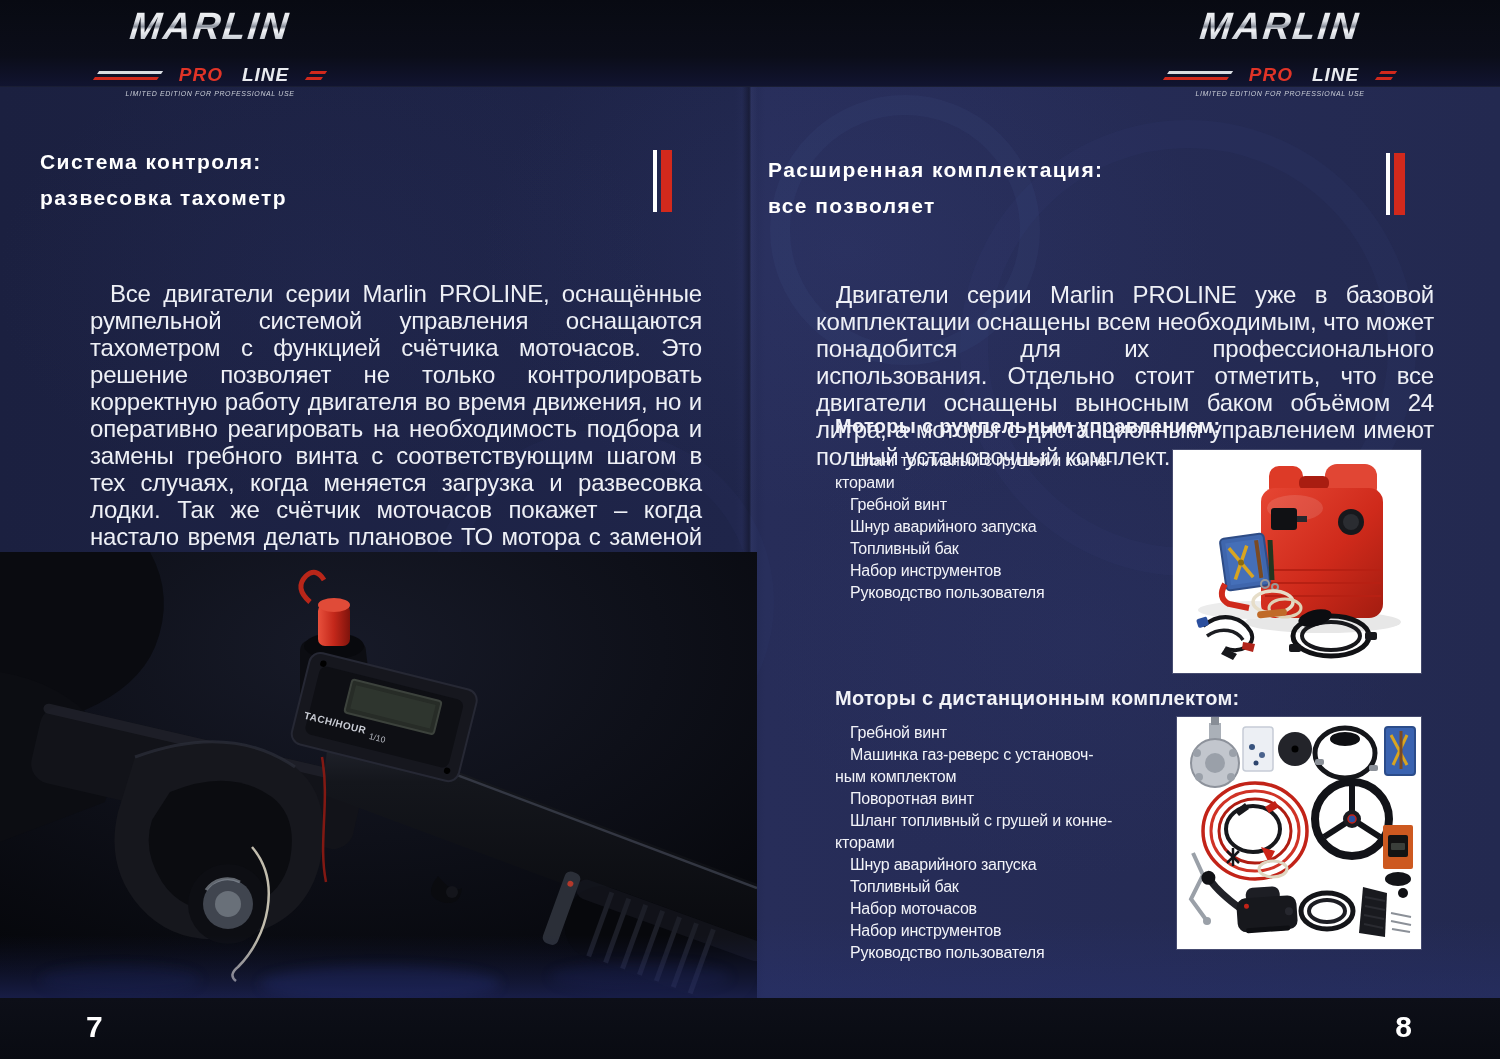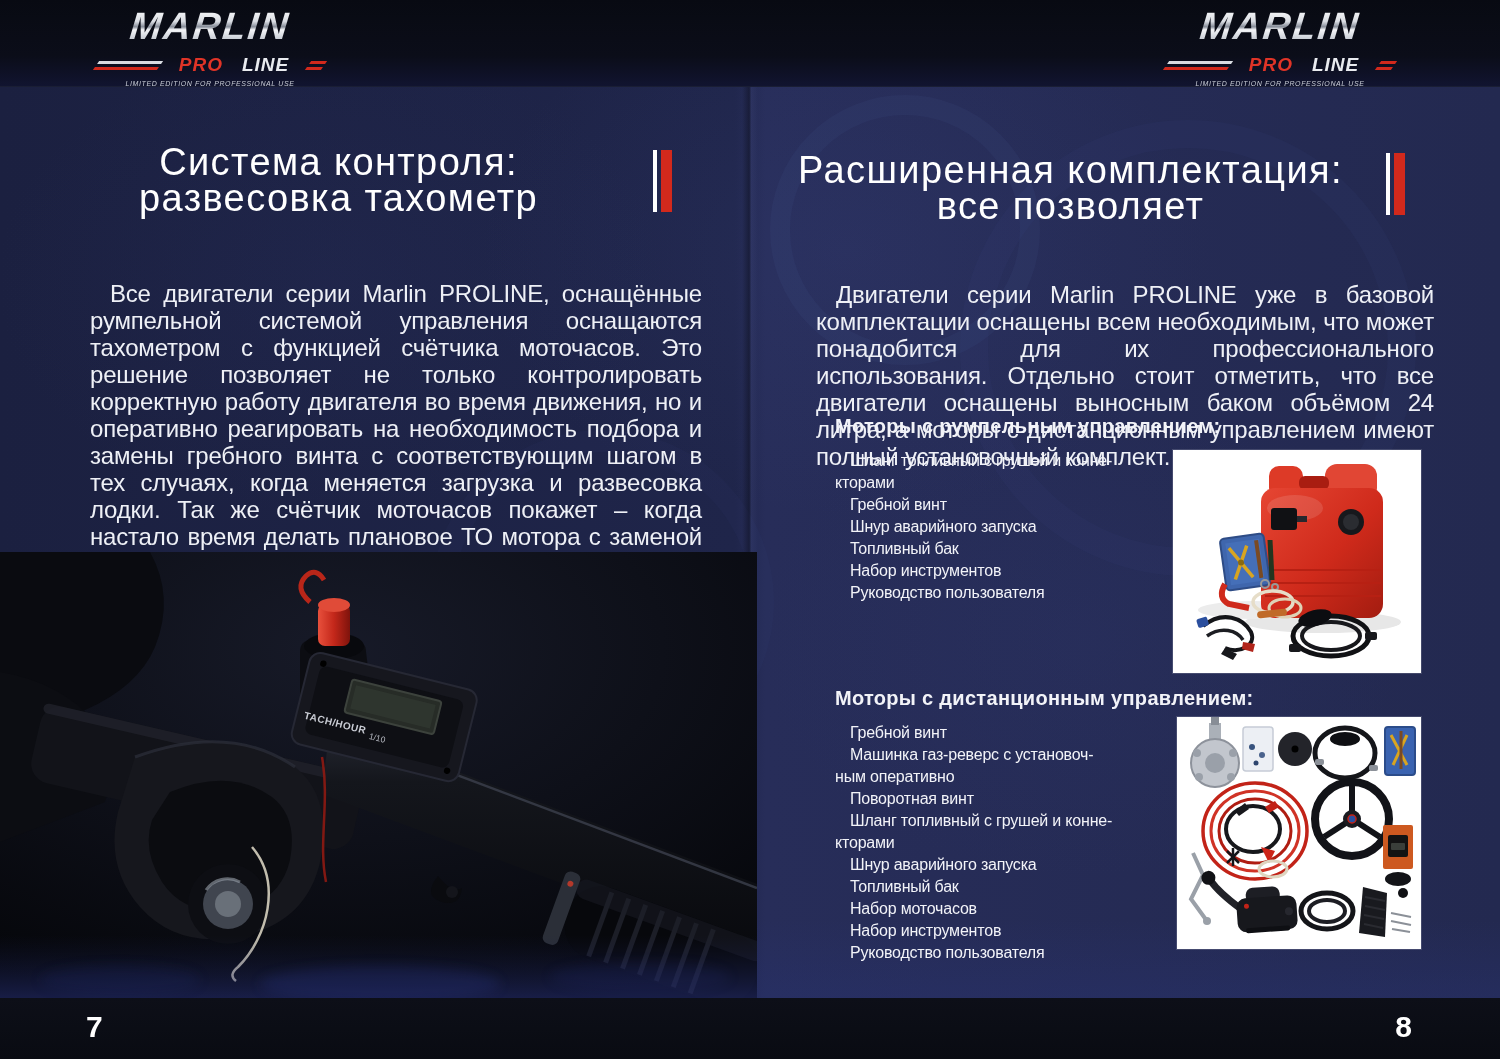--- a/index.html
+++ b/index.html
@@ -31,32 +31,32 @@
   .num-left { left:86px; }
   .num-right { right:88px; }
 
   
   .logo { position:absolute; top:7px; width:250px; display:flex; flex-direction:column; align-items:center; }
   .logo-left { left:85px; } .logo-right { left:1155px; }
   .logo-brand { font-size:38px; line-height:1; font-style:italic; font-weight:bold; letter-spacing:2px;
     transform:skewX(-6deg);
     background:linear-gradient(180deg,#ffffff 0%,#dadde3 38%,#868c98 52%,#f4f5f8 60%,#aeb4bf 100%);
     -webkit-background-clip:text; background-clip:text; color:transparent; -webkit-text-fill-color:transparent; }
-  .logo-sub { display:flex; align-items:center; gap:19px; margin-top:9px; }
+  .logo-sub { display:flex; align-items:center; gap:19px; margin-top:19px; }
   .stripes { display:flex; flex-direction:column; gap:3px; transform:skewX(-35deg); }
   .stripes .s { display:block; height:3px; width:64px; }
   .stripes.short .s { width:16px; }
   .s.silver { background:#d8dbe1; } .s.red { background:#d2291c; }
   .logo-pro { color:#e03427; font-style:italic; font-weight:bold; font-size:19px; letter-spacing:1px; }
   .logo-line { color:#e9ebef; font-style:italic; font-weight:bold; font-size:19px; letter-spacing:1px; }
   .logo-tagline { margin-top:4px; font-size:7px; font-style:italic; letter-spacing:0.6px; color:#c9cdd6; white-space:nowrap; }
 
   
-  .heading { position:absolute; color:#ffffff; font-weight:normal; text-align:center;
-    font-size:38px; line-height:36px; letter-spacing:1.4px; }
+  .heading { position:absolute; color:#ffffff; font-weight:bold; text-align:left;
+    font-size:21px; line-height:36px; letter-spacing:1.4px; }
   .heading-left { left:40px; width:597px; top:144px; }
   .heading-right { left:760px; width:605px; top:144px; }
   .accent { position:absolute; display:flex; gap:4px; }
   .accent-left { left:653px; top:150px; }
   .accent-right { left:1386px; top:153px; }
   .accent .bar-white { width:4px; height:62px; background:#ffffff; }
   .accent .bar-red { width:11px; height:62px; background:#d2291c; }
 
   
   .body-text { position:absolute; color:#eef0f6; font-size:24px; line-height:27px;
@@ -230,24 +230,24 @@
     <p class="kit-item">Шланг топливный с грушей и конне-
 кторами</p>
     <p class="kit-item">Гребной винт</p>
     <p class="kit-item">Шнур аварийного запуска</p>
     <p class="kit-item">Топливный бак</p>
     <p class="kit-item">Набор инструментов</p>
     <p class="kit-item">Руководство пользователя</p>
   </section>
 
   <section class="kit kit-remote">
-    <h3 class="kit-title">Моторы с дистанционным управлением:</h3>
+    <h3 class="kit-title">Моторы с дистанционным комплектом:</h3>
     <p class="kit-item">Гребной винт</p>
     <p class="kit-item">Машинка газ-реверс с установоч-
-ным оперативно</p>
+ным комплектом</p>
     <p class="kit-item">Поворотная винт</p>
     <p class="kit-item">Шланг топливный с грушей и конне-
 кторами</p>
     <p class="kit-item">Шнур аварийного запуска</p>
     <p class="kit-item">Топливный бак</p>
     <p class="kit-item">Набор моточасов</p>
     <p class="kit-item">Набор инструментов</p>
     <p class="kit-item">Руководство пользователя</p>
   </section>
 

